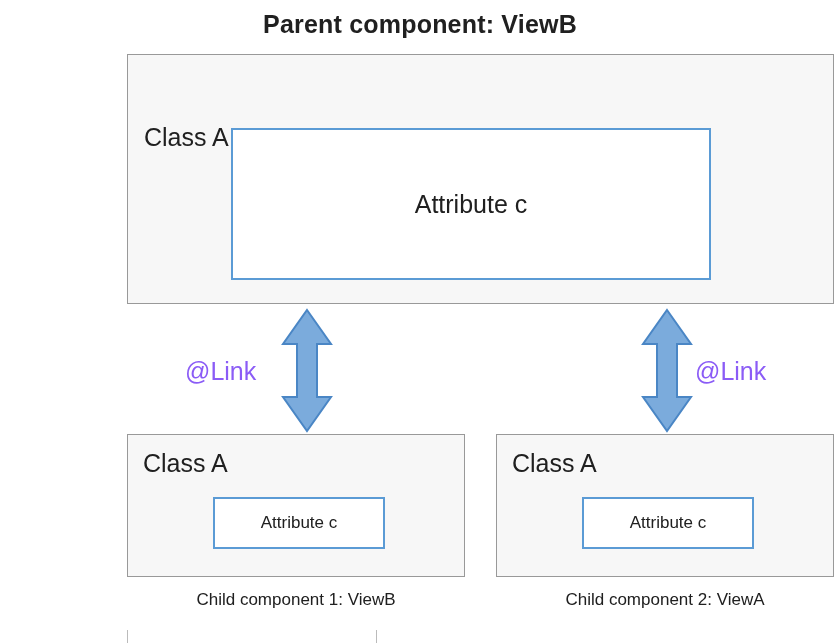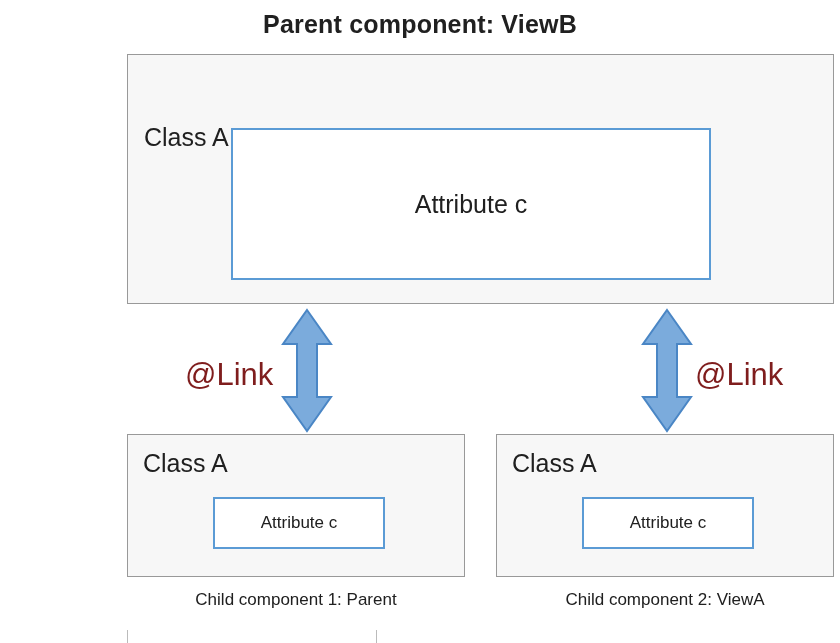--- a/index.html
+++ b/index.html
@@ -114,22 +114,22 @@
   .arrow {
     position: absolute;
     width: 52px;
     height: 125px;
   }
   .arrow-left { left: 281px; top: 308px; }
   .arrow-right { left: 641px; top: 308px; }
 
   .link-label {
     position: absolute;
-    font-size: 31px;
-    color: #7f1d1d;
+    font-size: 25px;
+    color: #8b5cf6;
   }
   .link-left { left: 185px; top: 357px; }
   .link-right { left: 695px; top: 357px; }
   .bottom-clip {
     position: absolute;
     left: 127px;
     top: 630px;
     width: 250px;
     height: 13px;
     border-left: 1px solid #bbbbbb;
@@ -168,18 +168,18 @@
   <div class="child-box child-left">
     <div class="class-label">Class A</div>
     <div class="attr-small">Attribute c</div>
   </div>
 
   <div class="child-box child-right">
     <div class="class-label">Class A</div>
     <div class="attr-small">Attribute c</div>
   </div>
 
-  <div class="caption caption-left">Child component 1: Parent</div>
+  <div class="caption caption-left">Child component 1: ViewB</div>
   <div class="caption caption-right">Child component 2: ViewA</div>
 
   <div class="bottom-clip"></div>
 
 </div>
 
 </body></html>

